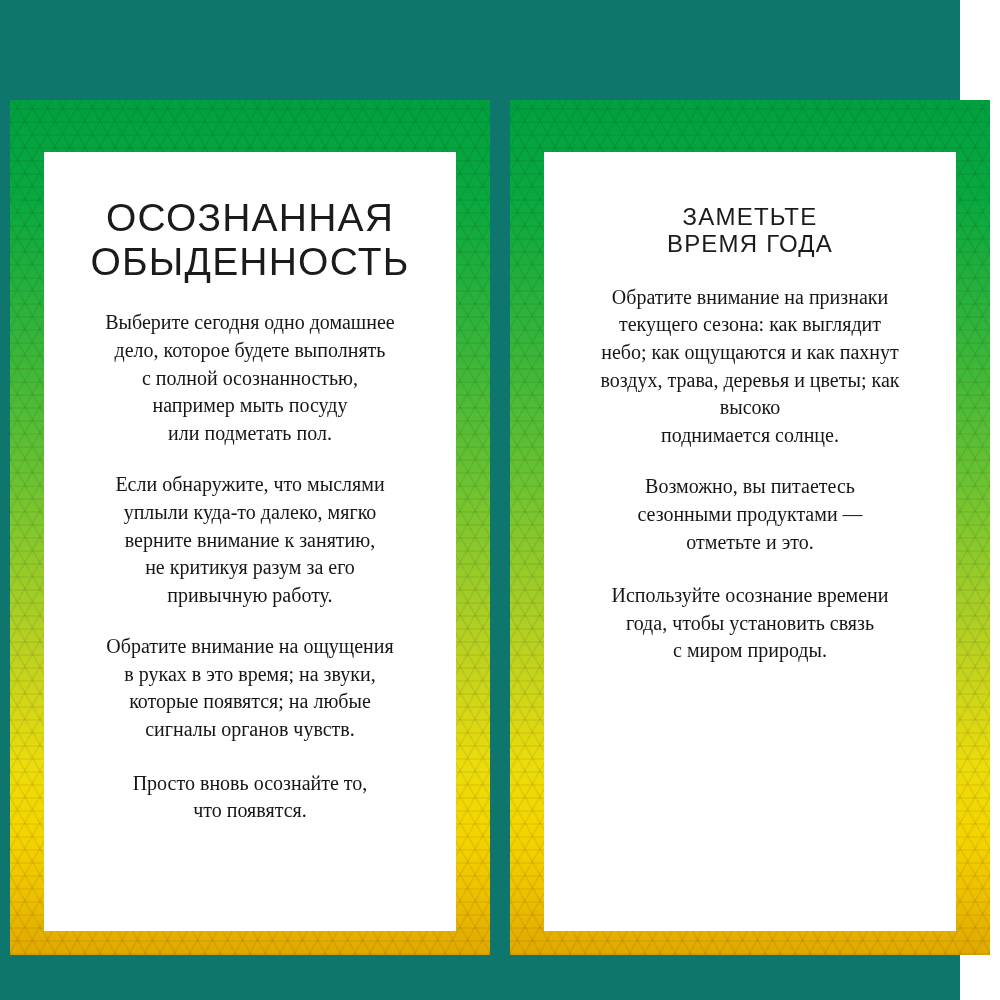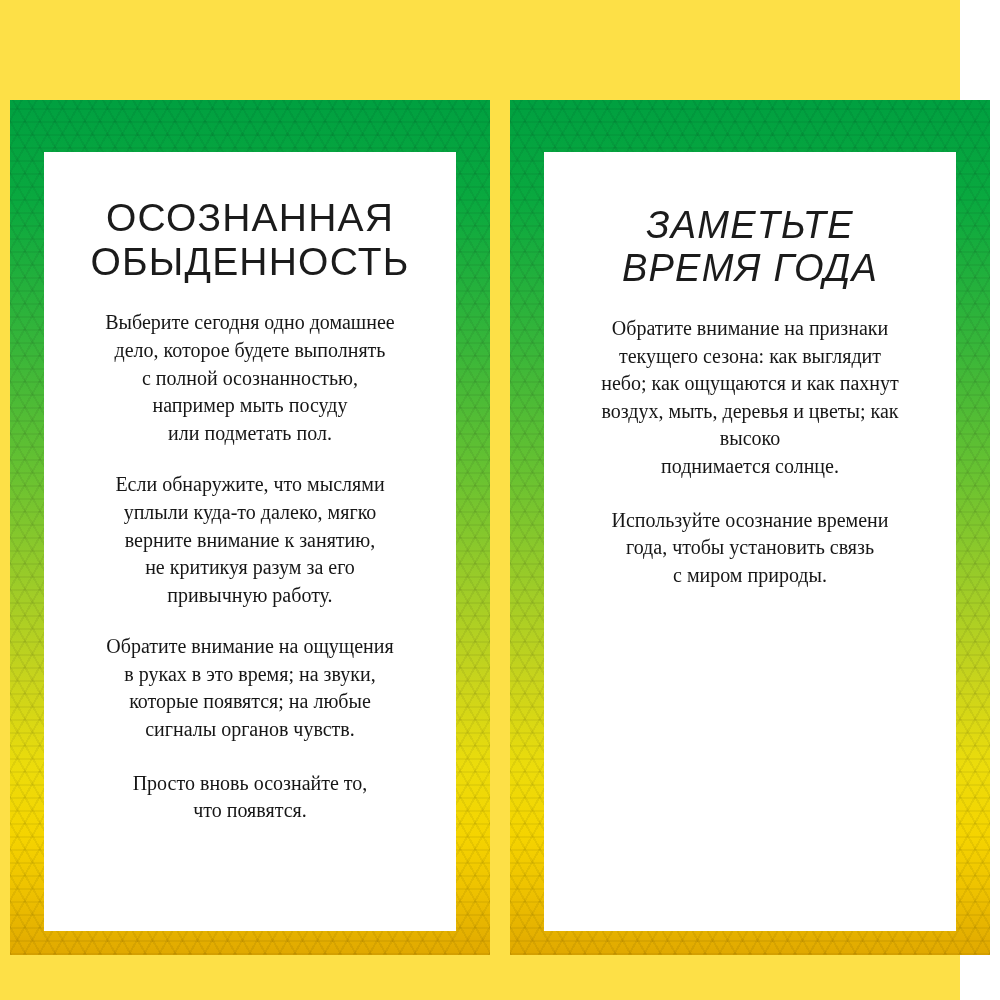--- a/index.html
+++ b/index.html
@@ -11,21 +11,21 @@
     width: 1000px;
     height: 1000px;
     font-family: "Liberation Sans", sans-serif;
     overflow: hidden;
   }
 
   .page {
     position: relative;
     width: 960px;
     height: 1000px;
-    background: #fde047;
+    background: #0f766e;
   }
 
   
   .spread {
     position: absolute;
     left: 0;
     top: 100px;
     width: 1000px;
     height: 855px;
     display: flex;
@@ -95,21 +95,21 @@
     font-family: "Liberation Serif", serif;
     font-size: 20px;
     line-height: 1.38;
     color: #161616;
     margin: 0 0 24px 0;
     white-space: pre-line;
   }
   .card-body p:last-child { margin-bottom: 0; margin-top: 26px; }
 
   .card.right .card-inner { padding-top: 52px; }
-  .card.right .card-title { font-size: 38px; font-style: italic; }
+  .card.right .card-title { font-size: 24px; }
 </style>
 </head>
 <body>
 
 <div class="page">
   <div class="spread">
 
     <div class="card left">
       <div class="card-bg"></div>
       <div class="card-inner">
@@ -138,23 +138,26 @@
 
     <div class="card right">
       <div class="card-bg"></div>
       <div class="card-inner">
         <h1 class="card-title">ЗАМЕТЬТЕ
 ВРЕМЯ ГОДА</h1>
         <div class="card-body">
           <p>Обратите внимание на признаки
 текущего сезона: как выглядит
 небо; как ощущаются и как пахнут
-воздух, мыть, деревья и цветы; как
+воздух, трава, деревья и цветы; как
 высоко
 поднимается солнце.</p>
+          <p>Возможно, вы питаетесь
+сезонными продуктами —
+отметьте и это.</p>
           <p>Используйте осознание времени
 года, чтобы установить связь
 с миром природы.</p>
         </div>
       </div>
     </div>
 
   </div>
 </div>
 

